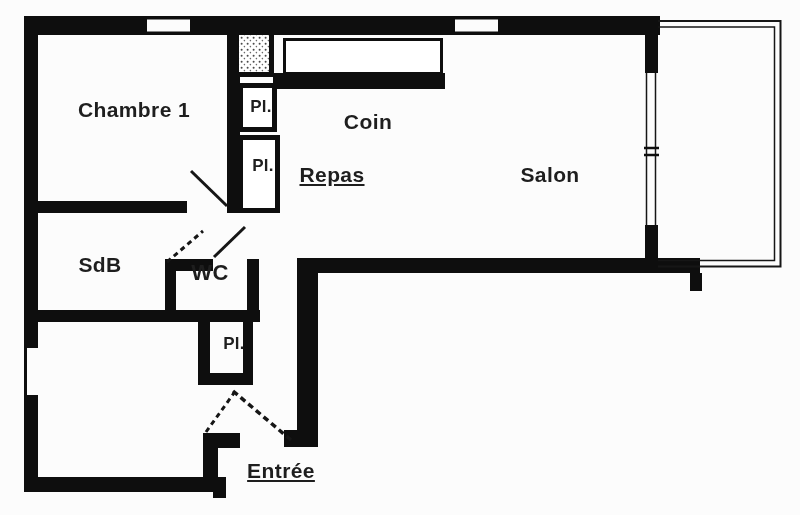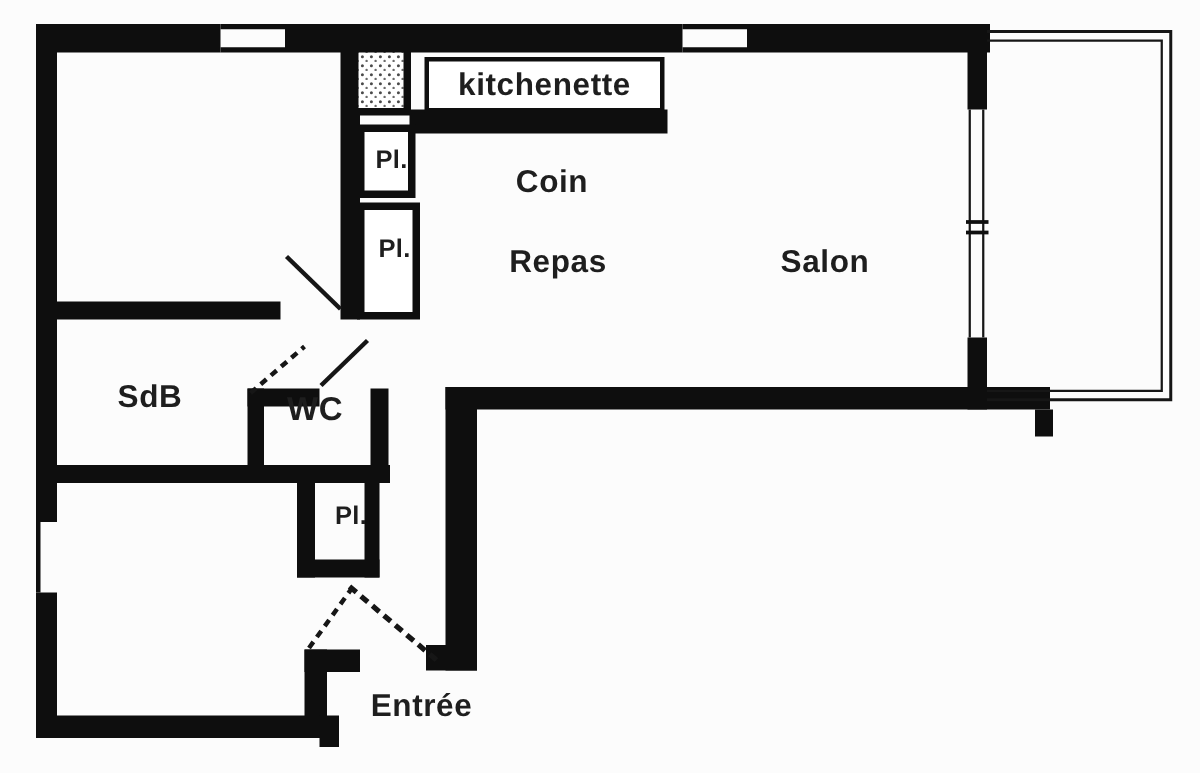--- a/index.html
+++ b/index.html
@@ -107,24 +107,24 @@
 
     <rect x="284.5" y="39.5" width="157" height="34" fill="#ffffff" stroke="#0e0e0e" stroke-width="3"></rect>
 
     <line x1="227" y1="206" x2="191" y2="171" stroke="#161616" stroke-width="3"></line>
     <line x1="167" y1="262" x2="203" y2="231" stroke="#161616" stroke-width="3" stroke-dasharray="5,4"></line>
     <line x1="214" y1="257" x2="245" y2="227" stroke="#161616" stroke-width="3"></line>
     <line x1="206" y1="432" x2="234" y2="393" stroke="#161616" stroke-width="3" stroke-dasharray="5,4"></line>
     <line x1="233" y1="391" x2="291" y2="440" stroke="#161616" stroke-width="3.5" stroke-dasharray="6,4"></line>
   </svg>
 
-  <div class="label" style="left:363px; top:57px;">kitchenette</div>
+  <div class="label" style="left:134px; top:110px;">Chambre 1</div>
   <div class="label" style="left:368px; top:122px;">Coin</div>
-  <div class="label" style="left:372px; top:175px;">Repas</div>
+  <div class="label" style="left:332px; top:175px;text-decoration:underline;">Repas</div>
   <div class="label" style="left:550px; top:152px;margin-top:23px;">Salon</div>
   <div class="label" style="left:100px; top:265px;">SdB</div>
   <div class="label wc" style="left:210px; top:273px;text-align:right;">WC</div>
   <div class="label small" style="left:255px; top:107px;">Pl.</div>
   <div class="label small" style="left:257px; top:166px;">Pl.</div>
   <div class="label small" style="left:228px; top:344px;">Pl.</div>
-  <div class="label" style="left:281px; top:471px;">Entrée</div>
+  <div class="label" style="left:281px; top:471px;text-decoration:underline;">Entrée</div>
 
 </div>
 
 </body></html>

